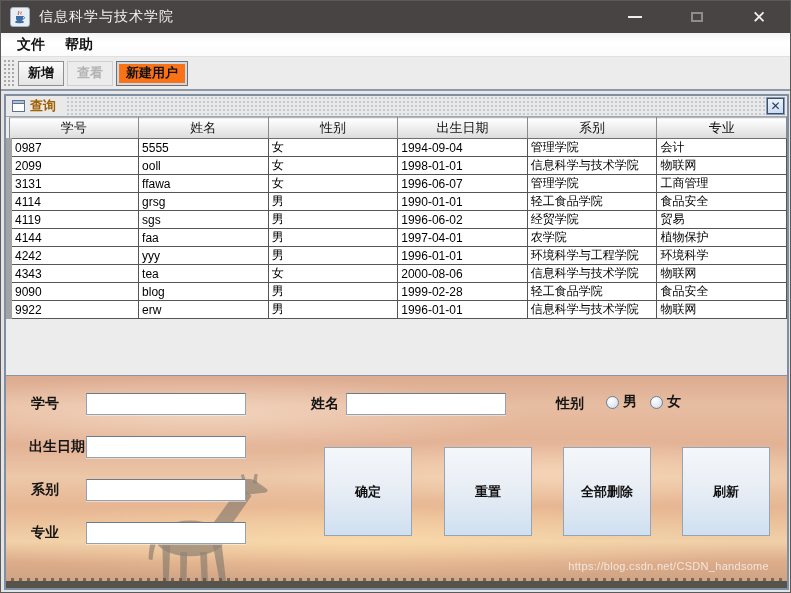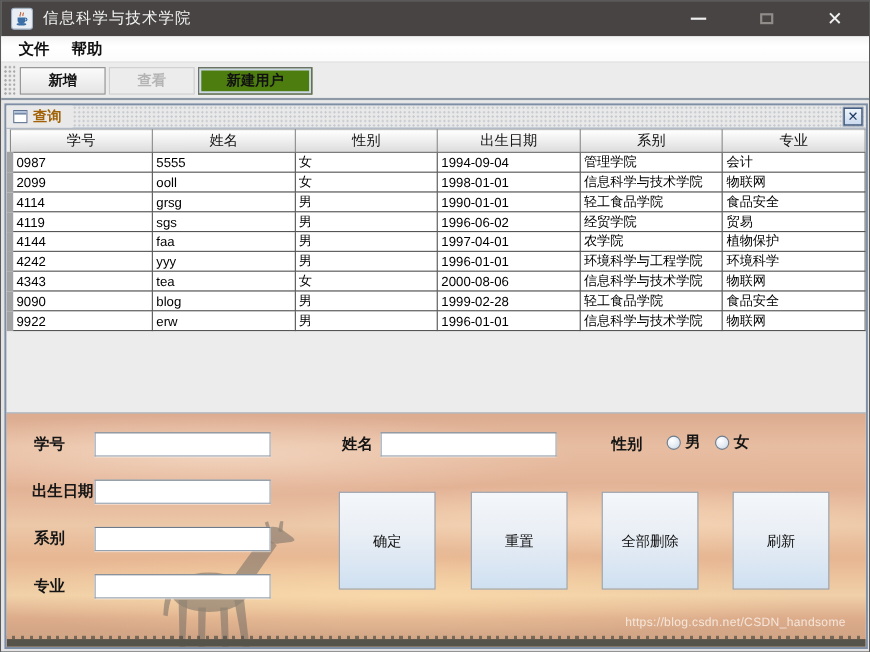--- a/index.html
+++ b/index.html
@@ -16,23 +16,23 @@
   .max-glyph { width:12px; height:10px; border:2px solid #8f8c89; }
   .close-glyph { color:#f2f2f2; font-size:17px; line-height:1; }
 
   
   .menubar { position:absolute; left:0; top:32px; width:100%; height:24px; background:linear-gradient(#f4f4f4,#ffffff 40%,#fbfbfb); display:flex; align-items:center; padding-left:8px; gap:4px; border-bottom:1px solid #e0e0e0; }
   .menu-item { font-weight:bold; font-size:14px; color:#111; padding:14px 8px; cursor:default; }
 
   
   .toolbar { position:absolute; left:0; top:56px; width:100%; height:34px; background:#ececec; border-bottom:2px solid #8d99a5; display:flex; align-items:center; padding-left:2px; }
   .tb-handle { width:11px; height:28px; margin-right:4px; background-image:radial-gradient(#a9a9a9 1px, transparent 1.2px); background-size:4px 4px; }
-  .tool-btn { height:25px; margin-right:3px; padding:0 25px; font-size:13px; font-weight:bold; color:#111; background:linear-gradient(#fbfbfb,#e4e4e4); border:1px solid #8f8f8f; display:flex; align-items:center; cursor:pointer; }
+  .tool-btn { height:25px; margin-right:3px; padding:0 9px; font-size:13px; font-weight:bold; color:#111; background:linear-gradient(#fbfbfb,#e4e4e4); border:1px solid #8f8f8f; display:flex; align-items:center; cursor:pointer; }
   .tool-btn.disabled { color:#b4b4b4; background:#ececec; border:1px solid #cfcfcf; font-weight:bold; }
-  .tool-btn.focused { background:#4d7c0f; border:1px solid #6f6f6f; box-shadow:inset 0 0 0 2px #cdd8e6; }
+  .tool-btn.focused { background:#f97316; border:1px solid #6f6f6f; box-shadow:inset 0 0 0 2px #cdd8e6; }
 
   
   .desktop { position:absolute; left:0; top:92px; width:100%; height:501px; background:#e4e4e4; }
   .iframe { position:absolute; left:3px; top:1px; width:785px; height:496px; border:2px solid #7e8ea4; background:#ececec; }
   .if-titlebar { position:relative; height:21px; background-color:#e9e9e9; background-image:radial-gradient(#c6c9ce 1px, transparent 1.15px); background-size:4px 4px; border-bottom:1px solid #9aa7b8; display:flex; align-items:center; }
   .if-title-left { display:flex; align-items:center; gap:5px; background:#e9e9e9; padding:0 10px 0 6px; height:100%; }
   .if-icon { width:13px; height:12px; border:1px solid #5f7292; background:#fff; }
   .if-icon i { display:block; height:3px; background:#aebfd8; border-bottom:1px solid #5f7292; }
   .if-title { font-size:13px; font-weight:bold; color:#a16207; }
   .if-close { position:absolute; right:3px; top:2px; width:17px; height:16px; background:linear-gradient(#eef3f9,#ccdbef); border:1px solid #35507a; box-shadow:0 0 0 1px #8b98ab; display:flex; align-items:center; justify-content:center; font-size:12px; font-weight:bold; color:#1f3a63; cursor:pointer; }
@@ -58,21 +58,21 @@
   .giraffe { position:absolute; left:138px; top:90px; width:130px; height:124px; opacity:.8; }
   .watermark { position:absolute; right:18px; bottom:16px; font-size:11px; color:rgba(255,252,248,.72); letter-spacing:.3px; }
 
   .f-label { position:absolute; font-size:14px; font-weight:bold; color:#151515; }
   .f-input { position:absolute; width:160px; height:22px; background:#fff; border:1px solid #95a1ae; border-top-color:#6d7a87; box-shadow:0 1px 0 rgba(255,255,255,.45); font-size:13px; padding:0 4px; outline:none; }
   .radio-group { position:absolute; display:flex; align-items:center; gap:13px; }
   .radio { display:flex; align-items:center; gap:4px; cursor:pointer; }
   .radio .dot { width:13px; height:13px; border-radius:50%; border:1px solid #6e7f92; background:radial-gradient(circle at 35% 30%, #ffffff 0%, #e7edf5 50%, #c4d2e2 100%); }
   .radio .r-label { font-size:14px; font-weight:bold; color:#151515; }
 
-  .big-btn { position:absolute; width:88px; height:89px; top:71px; background:linear-gradient(#f4f7fa 0%, #e9eef5 45%, #cfe0f1 100%); border:1px solid #96a5b6; font-size:13px; font-weight:normal; color:#111; display:flex; align-items:center; justify-content:center; cursor:pointer; }
+  .big-btn { position:absolute; width:88px; height:89px; top:71px; background:linear-gradient(#f4f7fa 0%, #e9eef5 45%, #cfe0f1 100%); border:1px solid #96a5b6; font-size:13px; font-weight:bold; color:#111; display:flex; align-items:center; justify-content:center; cursor:pointer;margin-left:16px; }
 </style>
 </head>
 <body>
 
 <div class="window">
 
   <div class="titlebar">
     <div class="app-icon">
       <svg width="14" height="14" viewBox="0 0 14 14">
         <path d="M5.5 1 C7 2.5 4 3.5 5.5 5" stroke="#c05a2a" stroke-width="1" fill="none"></path>
@@ -144,20 +144,28 @@
             </tr>
             <tr>
               <td>2099</td>
                 <td>ooll</td>
                 <td>女</td>
                 <td>1998-01-01</td>
                 <td>信息科学与技术学院</td>
                 <td>物联网</td>
             </tr>
             <tr>
+              <td>3131</td>
+                <td>ffawa</td>
+                <td>女</td>
+                <td>1996-06-07</td>
+                <td>管理学院</td>
+                <td>工商管理</td>
+            </tr>
+            <tr>
               <td>4114</td>
                 <td>grsg</td>
                 <td>男</td>
                 <td>1990-01-01</td>
                 <td>轻工食品学院</td>
                 <td>食品安全</td>
             </tr>
             <tr>
               <td>4119</td>
                 <td>sgs</td>

